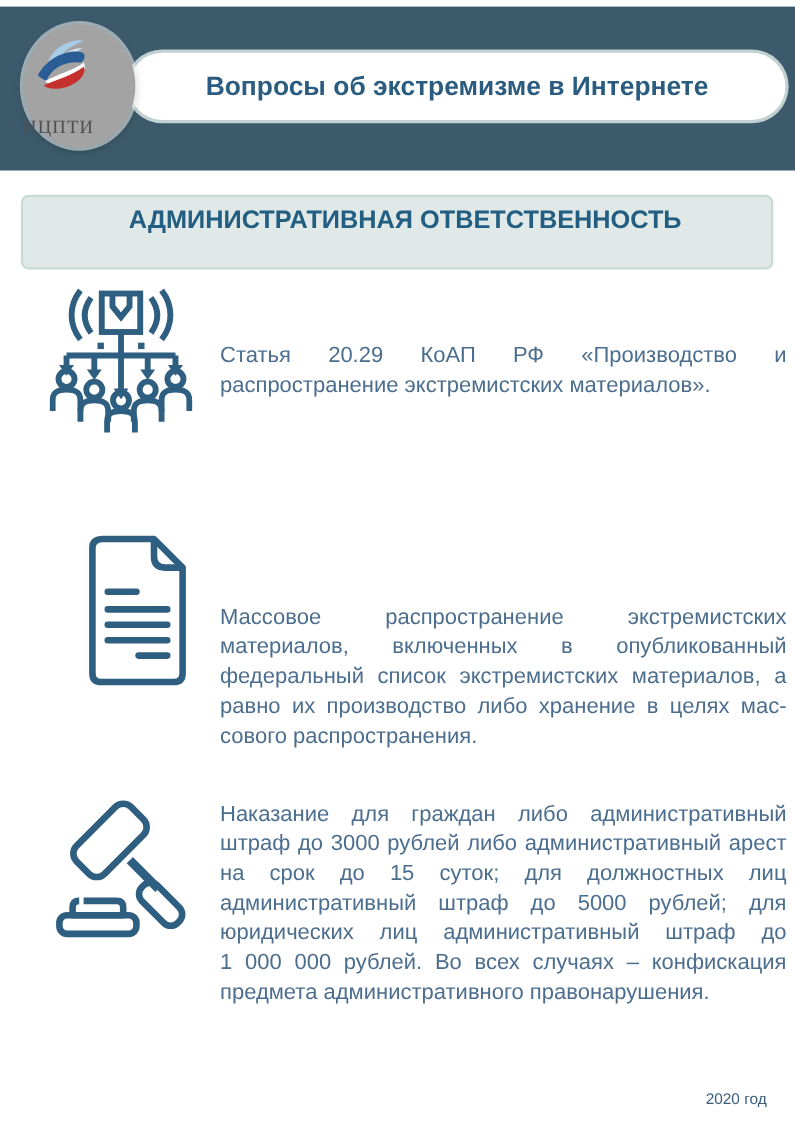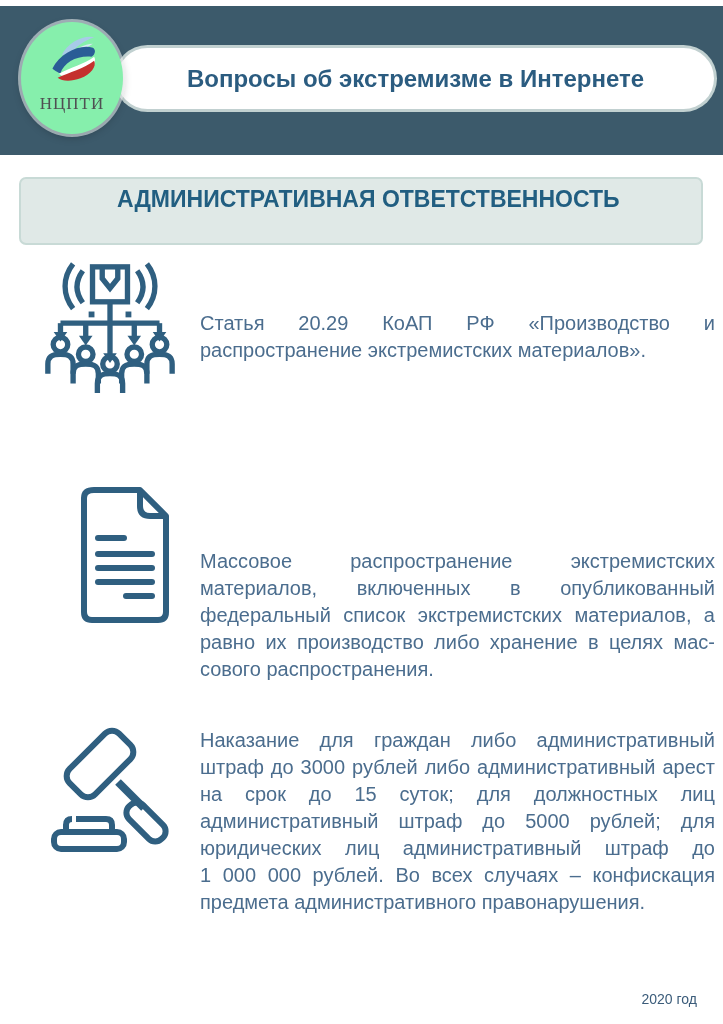--- a/index.html
+++ b/index.html
@@ -14,24 +14,25 @@
   }
   *{margin:0;padding:0;box-sizing:border-box;}
   html,body{background:#fff;}
   body{font-family:"Liberation Sans",sans-serif;}
   .page{position:relative;width:723px;height:1024px;background:#ffffff;overflow:hidden;margin:0 auto;}
 
   
   .banner{position:absolute;left:0;top:6px;width:723px;height:149px;background:var(--banner);}
   .logo-circle{
     position:absolute;left:21px;top:22px;width:102px;height:112px;
-    background:#86efac;border-radius:50%;
+    background:#a3a3a3;border-radius:50%;
     box-shadow:0 0 0 3px rgba(240,244,244,.55),0 3px 8px rgba(0,0,0,.25);
-    display:flex;flex-direction:column;align-items:center;justify-content:flex-start;
+    display:flex;flex-direction:column;align-items:flex-start;justify-content:flex-start;
     z-index:3;
+    gap:12px;
   }
   .logo-swirl{margin-top:10px;width:66px;height:60px;}
   .logo-text{
     font-family:"Liberation Serif",serif;font-size:17px;letter-spacing:1px;
     color:#4f4f52;margin-top:2px;
   }
   .title-pill{
     position:absolute;left:117px;top:48px;width:597px;height:61px;
     background:#ffffff;border-radius:31px;
     box-shadow:0 0 0 3px rgba(216,229,226,.85);

